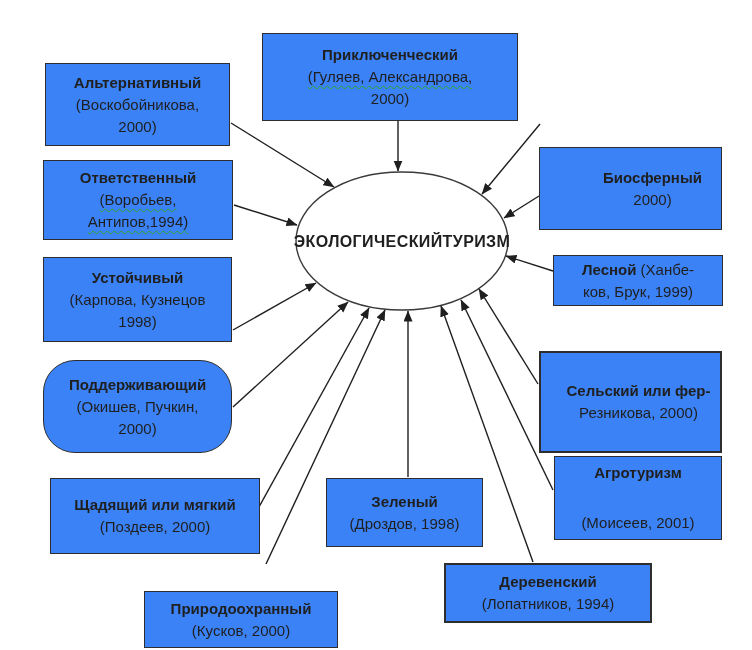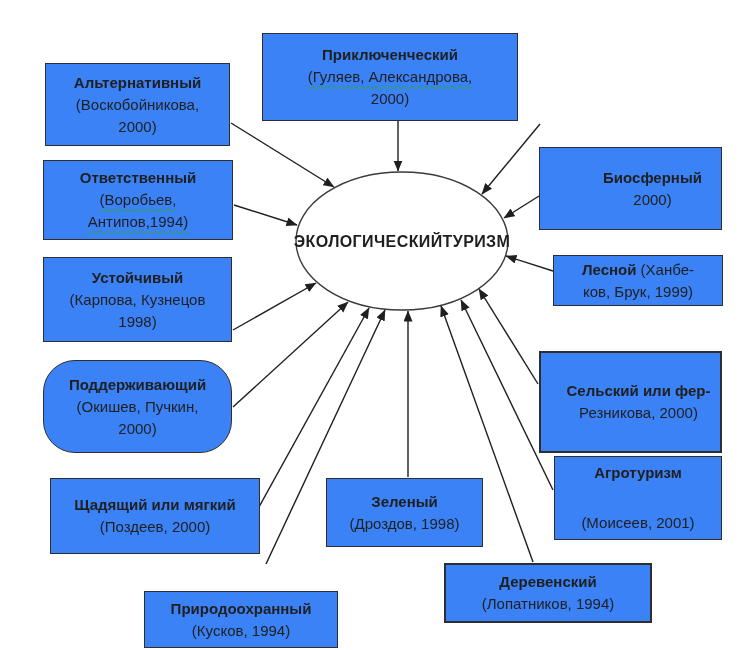--- a/index.html
+++ b/index.html
@@ -114,21 +114,21 @@
     <div><span>2000)</span></div>
   </div>
 
   <div class="box" style="left:50px;top:478px;width:210px;height:76px;">
     <div><span class="b">Щадящий или мягкий</span></div>
     <div><span>(Поздеев, 2000)</span></div>
   </div>
 
   <div class="box" style="left:144px;top:567px;width:194px;height:57px;margin-top:24px;">
     <div><span class="b">Природоохранный</span></div>
-    <div><span>(Кусков, 1994)</span></div>
+    <div><span>(Кусков, 2000)</span></div>
   </div>
 
   <div class="box" style="left:262px;top:33px;width:256px;height:88px;">
     <div><span class="b">Приключенческий</span></div>
     <div><span class="wavy">(Гуляев, Александрова,</span></div>
     <div><span>2000)</span></div>
   </div>
 
   <div class="box" style="left:326px;top:478px;width:157px;height:69px;">
     <div><span class="b">Зеленый</span></div>

